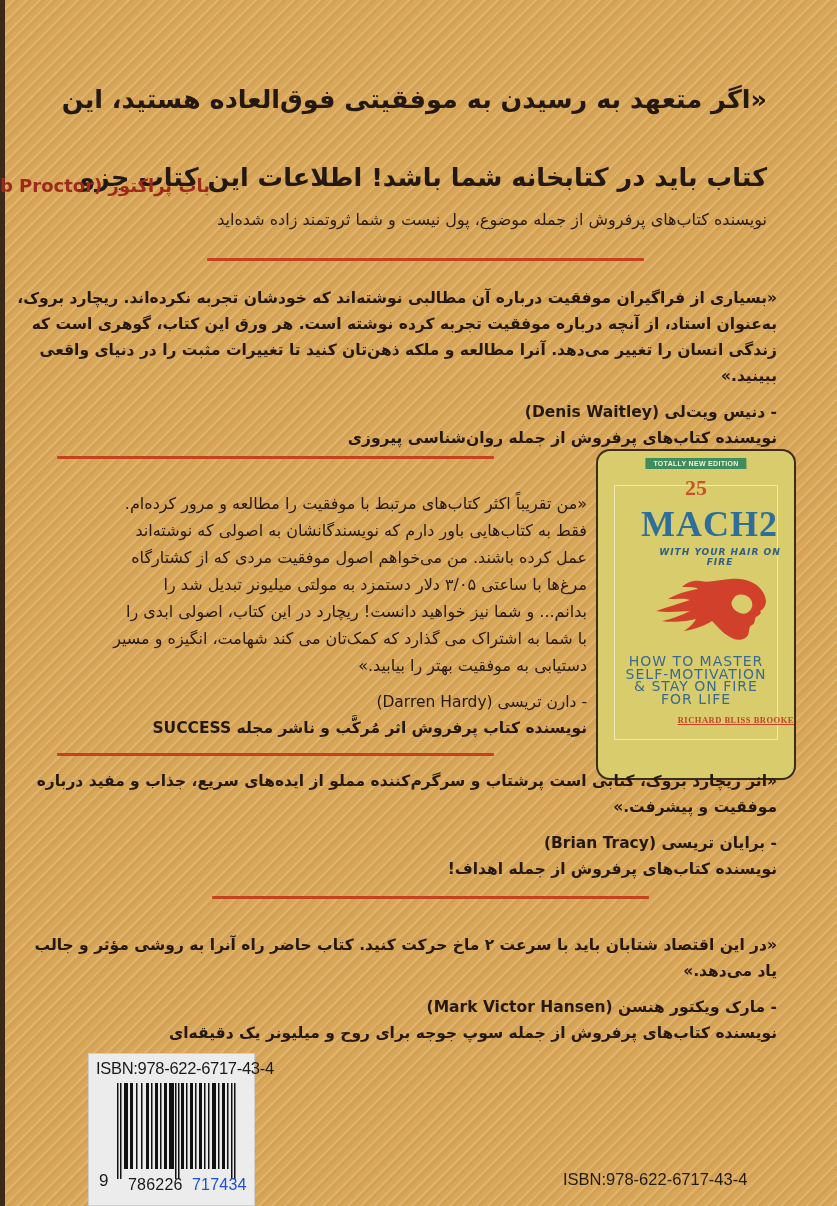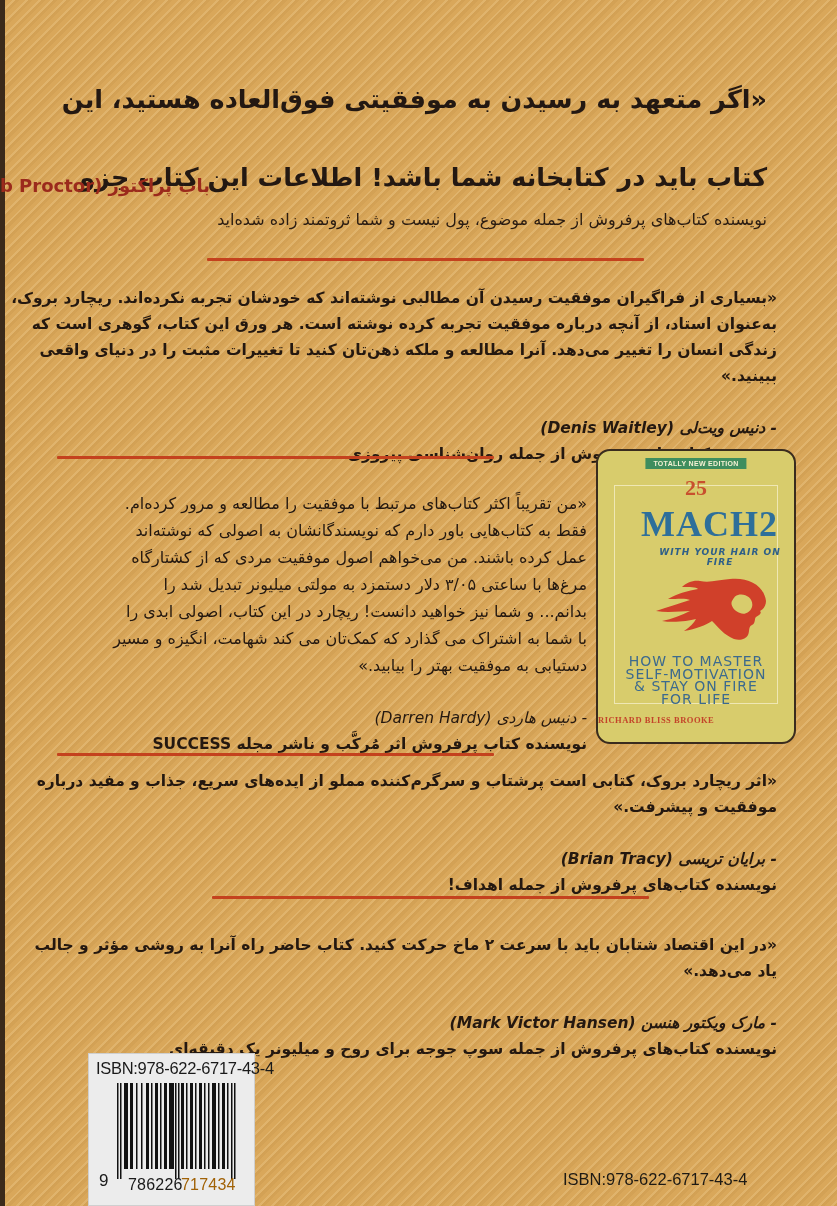--- a/index.html
+++ b/index.html
@@ -42,31 +42,31 @@
     .divider {
       position: absolute; height: 3px; background: #c4421e;
       border-radius: 1px;
     }
 
     .quote {
       font-size: 15.5px; line-height: 26px; color: #241810;
     }
     .quote .line { display: block; white-space: nowrap; }
     .sig { font-size: 15.5px; line-height: 26px; color: #241810; white-space: nowrap; }
-    .sig-name { margin-top: 26px; font-style: italic; }
+    .sig-name { margin-top: 10px; }
     .sig-desc { font-weight: bold; }
 
     .q1 { top: 285px; right: 60px; width: 720px; font-weight: bold; }
     .q2 { top: 490px; right: 250px; width: 525px; font-size: 16px; line-height: 27px; }
     .q3 { top: 768px; right: 60px; width: 720px; font-weight: bold; }
     .q4 { top: 932px; right: 60px; width: 720px; font-weight: bold; }
 
     
     .book {
-      position: absolute; left: 596px; top: 449px; width: 200px; height: 295px;
+      position: absolute; left: 596px; top: 449px; width: 200px; height: 331px;
       background: #d8cc6c; border: 2px solid #3a2c1e; border-radius: 14px;
       overflow: hidden;
     }
     .book-frame {
       position: absolute; left: 16px; top: 34px; right: 16px; bottom: 38px;
       border: 1px solid #efe7b4;
     }
     .book-badge {
       position: absolute; left: 50%; transform: translateX(-50%); top: 7px;
       background: #3f8d5e; color: #f4f1d4; font-size: 7px; font-weight: bold;
@@ -89,23 +89,24 @@
       font-family: "DejaVu Sans", sans-serif; letter-spacing: 1px; padding-left: 48px;
     }
     .book-art { position: absolute; left: 40px; top: 122px; width: 130px; height: 70px; }
     .book-tagline {
       position: absolute; left: 0; right: 0; top: 204px; text-align: center;
       color: #3c6a8e; font-size: 14px; line-height: 12.5px; letter-spacing: 1px;
       font-family: "DejaVu Sans", sans-serif;
     }
     .book-tagline span { display: block; }
     .book-author {
-      position: absolute; left: 0; right: 0; top: 264px; text-align: left;
+      position: absolute; left: 0; right: 0; top: 264px; text-align: right;
       color: #c4442a; font-size: 8.5px; font-weight: bold; letter-spacing: 0.5px;
       font-family: "Liberation Serif", serif;
+      text-decoration: underline;
     }
 
     
     .barcode-box {
       position: absolute; left: 88px; top: 1053px; width: 167px; height: 153px;
       background: #ececec; border: 1px solid #cfcfcf;
     }
     .barcode-isbn {
       position: absolute; left: 7px; top: 5px;
       font-family: "Liberation Sans", sans-serif; font-size: 16.5px; color: #1a1a1a;
@@ -114,22 +115,22 @@
     .barcode-bars { position: absolute; left: 28px; top: 29px; width: 120px; height: 96px; }
     .barcode-digit-first {
       position: absolute; left: 10px; top: 117px; font-family: "Liberation Sans", sans-serif;
       font-size: 17px; color: #1a1a1a;
     }
     .barcode-digits-left {
       position: absolute; left: 39px; top: 122px; font-family: "Liberation Sans", sans-serif;
       font-size: 16px; color: #1a1a1a; letter-spacing: 0.2px;
     }
     .barcode-digits-right {
-      position: absolute; left: 92px; top: 122px; font-family: "Liberation Sans", sans-serif;
-      font-size: 16px; color: #a16207; letter-spacing: 0.2px;
+      position: absolute; left: 103px; top: 122px; font-family: "Liberation Sans", sans-serif;
+      font-size: 16px; color: #1d4ed8; letter-spacing: 0.2px;
     }
     .isbn-footer {
       position: absolute; left: 563px; top: 1170px;
       font-family: "Liberation Sans", sans-serif; font-size: 16.5px; color: #1e1a14;
       white-space: nowrap;
     }
   </style>
 </head>
 <body>
 
@@ -138,39 +139,39 @@
 <div class="block headline">
   <span class="line">«اگر متعهد به رسیدن به موفقیتی فوق‌العاده هستید، این</span>
   <span class="line">کتاب باید در کتابخانه شما باشد! اطلاعات این کتاب جزو</span>
 </div>
 <div class="block headline-author">باب پراکتور (Bob Proctor)</div>
 <div class="block headline-desc">نویسنده کتاب‌های پرفروش از جمله موضوع، پول نیست و شما ثروتمند زاده شده‌اید</div>
 
 <div class="divider" style="left:207px; top:258px; width:437px;"></div>
 
 <div class="block quote q1">
-  <span class="line">«بسیاری از فراگیران موفقیت رسیدن آن مطالبی نوشته‌اند که خودشان تجربه نکرده‌اند. ریچارد بروک،</span>
+  <span class="line">«بسیاری از فراگیران موفقیت درباره آن مطالبی نوشته‌اند که خودشان تجربه نکرده‌اند. ریچارد بروک،</span>
   <span class="line">به‌عنوان استاد، از آنچه درباره موفقیت تجربه کرده نوشته است. هر ورق این کتاب، گوهری است که</span>
   <span class="line">زندگی انسان را تغییر می‌دهد. آنرا مطالعه و ملکه ذهن‌تان کنید تا تغییرات مثبت را در دنیای واقعی</span>
   <span class="line">ببینید.»</span>
   <div class="sig sig-name">- دنیس ویت‌لی (Denis Waitley)</div>
   <div class="sig sig-desc">نویسنده کتاب‌های پرفروش از جمله روان‌شناسی پیروزی</div>
 </div>
 
 <div class="divider" style="left:57px; top:456px; width:437px;"></div>
 
 <div class="block quote q2">
   <span class="line">«من تقریباً اکثر کتاب‌های مرتبط با موفقیت را مطالعه و مرور کرده‌ام.</span>
   <span class="line">فقط به کتاب‌هایی باور دارم که نویسندگانشان به اصولی که نوشته‌اند</span>
   <span class="line">عمل کرده باشند. من می‌خواهم اصول موفقیت مردی که از کشتارگاه</span>
   <span class="line">مرغ‌ها با ساعتی ۳/۰۵ دلار دستمزد به مولتی میلیونر تبدیل شد را</span>
   <span class="line">بدانم... و شما نیز خواهید دانست! ریچارد در این کتاب، اصولی ابدی را</span>
   <span class="line">با شما به اشتراک می گذارد که کمک‌تان می کند شهامت، انگیزه و مسیر</span>
   <span class="line">دستیابی به موفقیت بهتر را بیابید.»</span>
-  <div class="sig sig-name">- دنیس هاردی (Darren Hardy)</div>
+  <div class="sig sig-name">- دارن تریسی (Darren Hardy)</div>
   <div class="sig sig-desc">نویسنده کتاب پرفروش اثر مُرکَّب و ناشر مجله SUCCESS</div>
 </div>
 
 <div class="book">
   <div class="book-frame"></div>
   <div class="book-badge">TOTALLY NEW EDITION</div>
   <div class="book-25">25</div>
   <div class="book-title">MACH2</div>
   <div class="book-subtitle">WITH YOUR HAIR ON FIRE</div>
   <svg class="book-art" viewBox="0 0 130 70">

